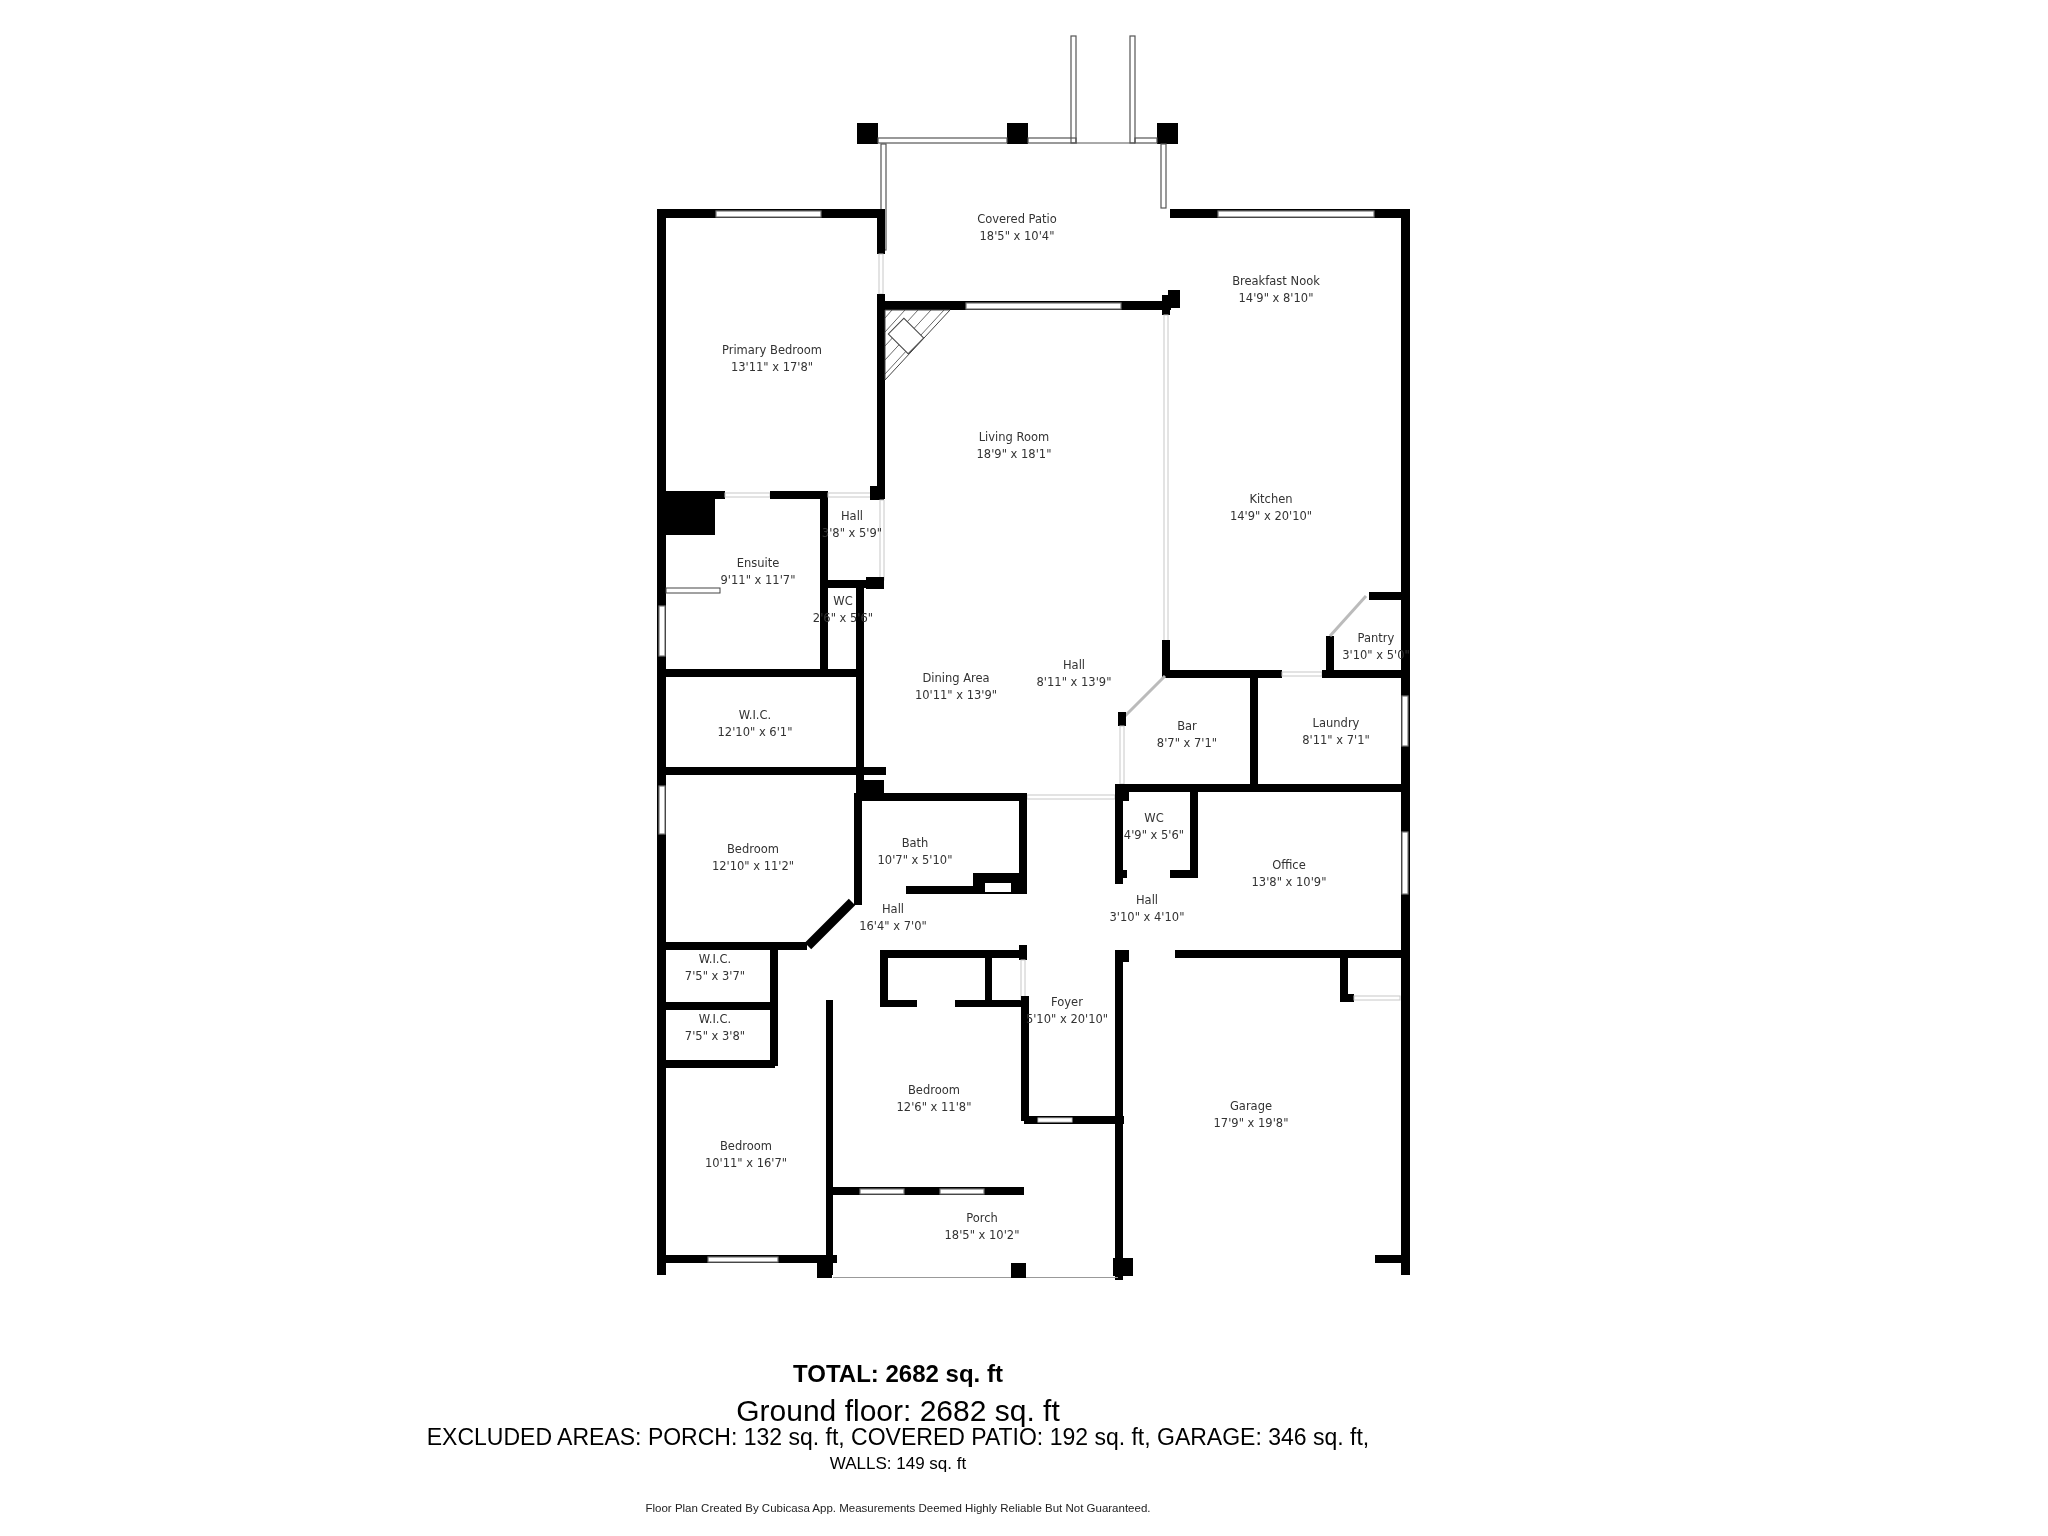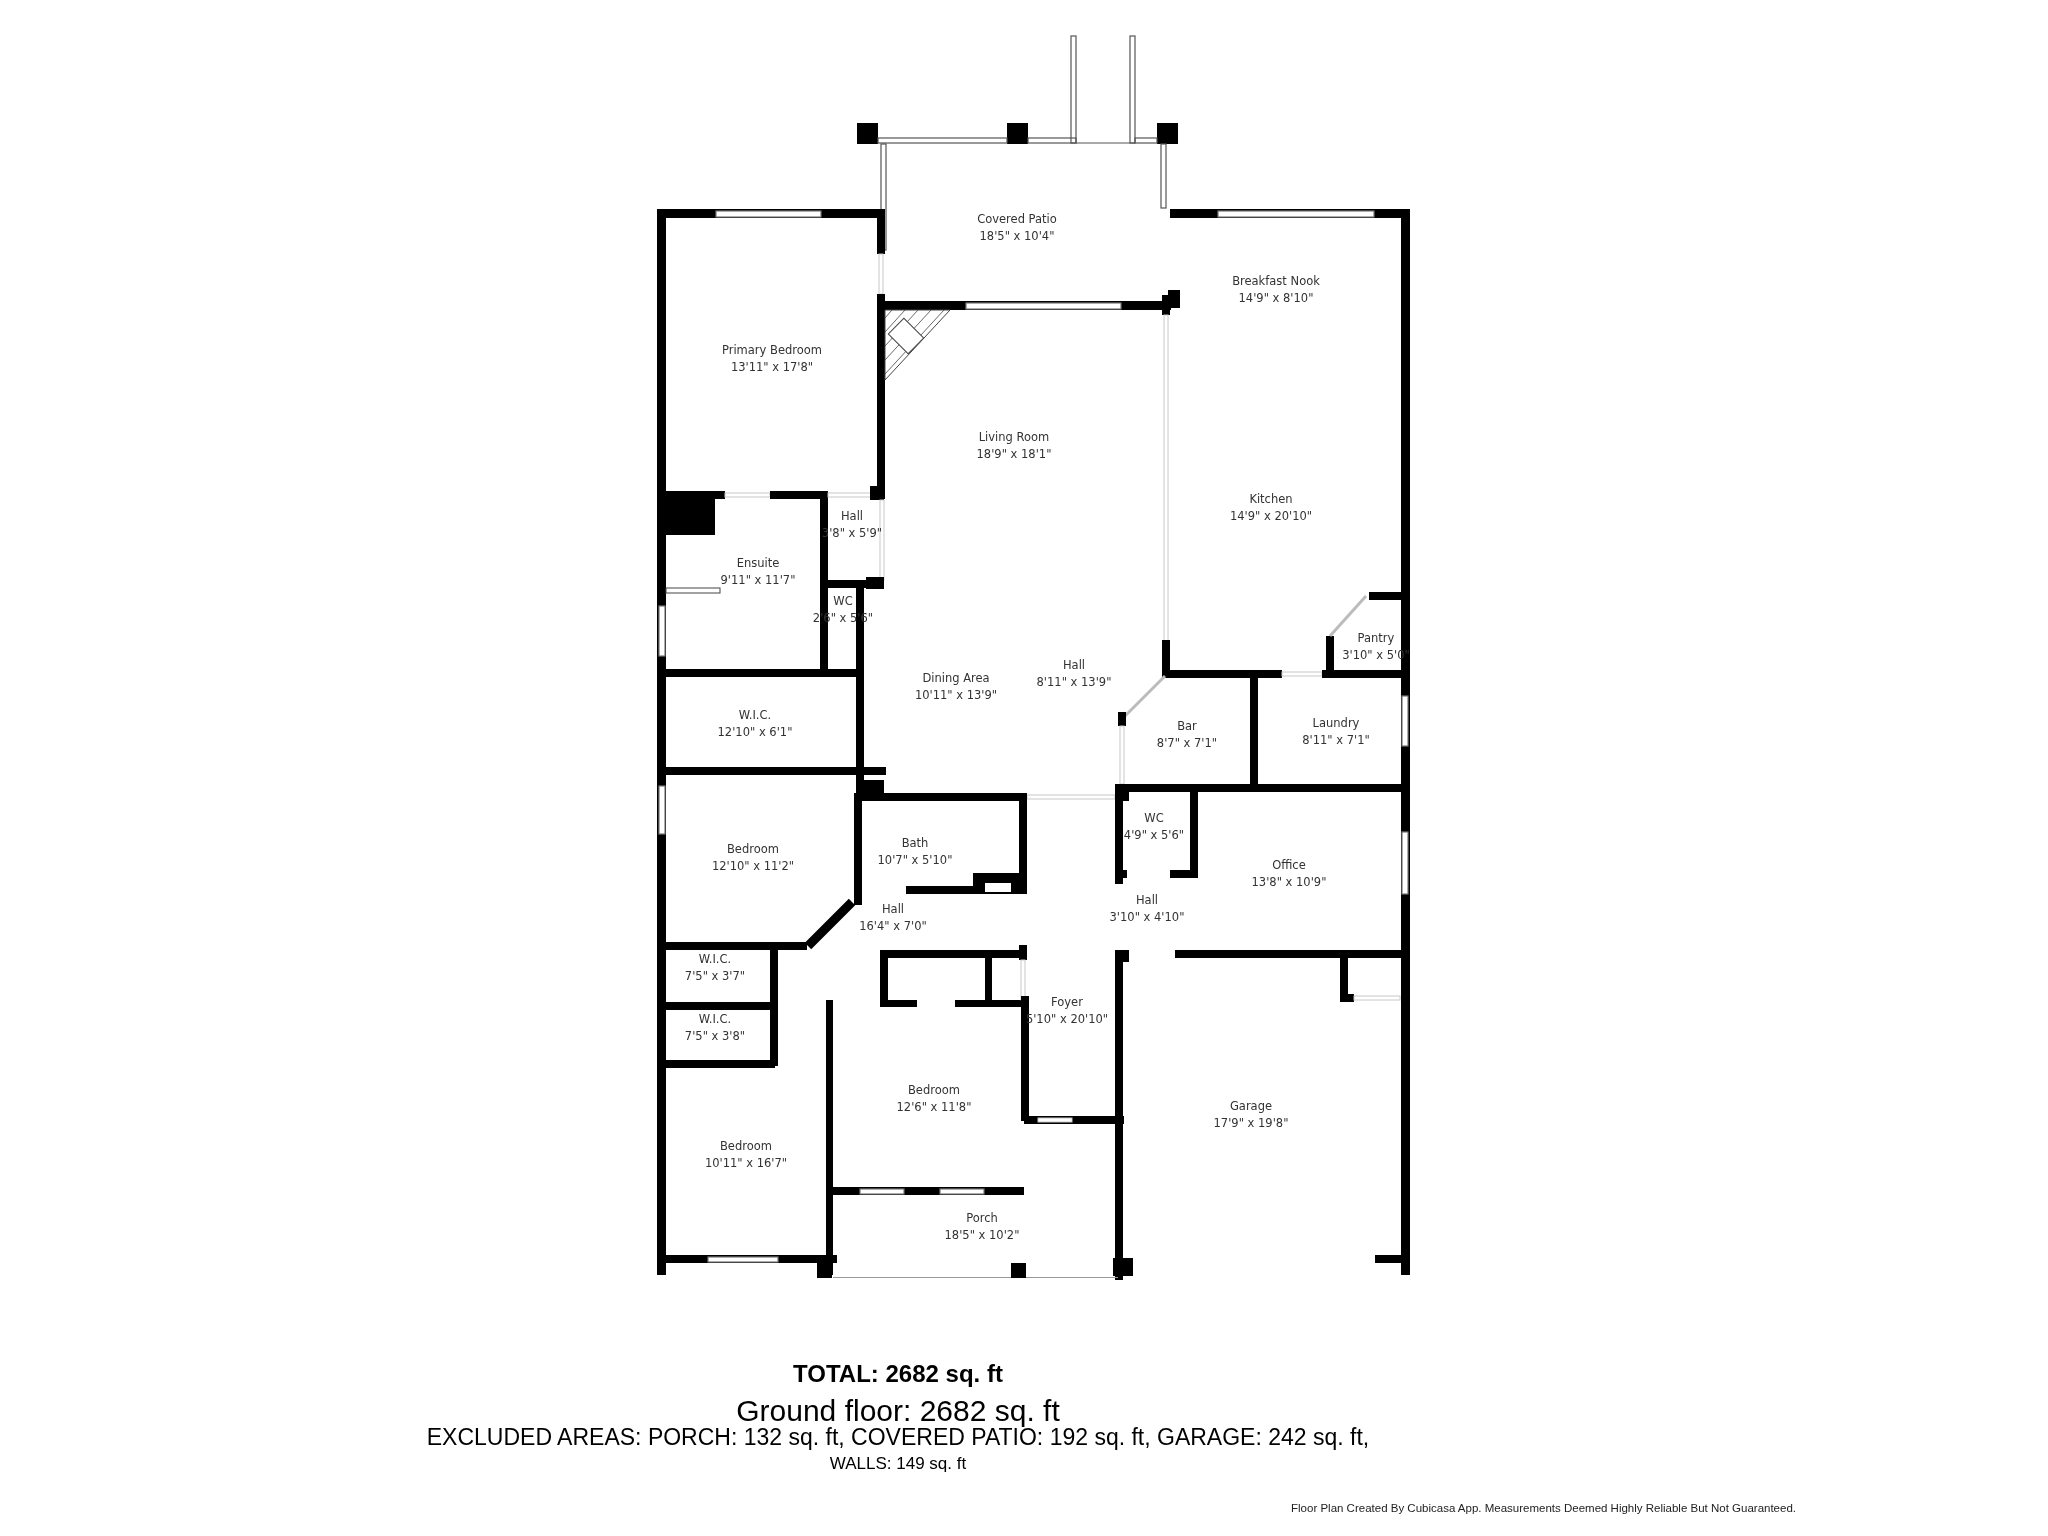--- a/index.html
+++ b/index.html
@@ -8,21 +8,21 @@
   .room-label { font-family: "DejaVu Sans", sans-serif; font-size: 11.5px; fill: #333333; text-anchor: middle; }
   .wall { fill: #000000; }
   .thin { fill: none; stroke: #555555; stroke-width: 1.2; }
   .win { fill: #ffffff; stroke: #777777; stroke-width: 1.2; }
   .open { fill: #ffffff; stroke: #c8c8c8; stroke-width: 1; }
   .summary { position: absolute; left: 0; width: 1796px; text-align: center; color: #000; font-family: "Liberation Sans", sans-serif; }
   .total { top: 1360px; font-size: 24px; font-weight: bold; }
   .ground { top: 1394px; font-size: 30px; }
   .excluded { top: 1424px; font-size: 23px; }
   .walls-line { top: 1454px; font-size: 17px; }
-  .credit { top: 1502px; font-size: 11.5px; color: #222; text-align: right; }
+  .credit { top: 1502px; font-size: 11.5px; color: #222; }
 </style>
 </head>
 <body>
 
 <svg id="plan" viewBox="0 0 2048 1536" xmlns="http://www.w3.org/2000/svg">
   <g>
 
     <rect class="wall" x="857" y="123" width="21" height="21"></rect>
     <rect class="wall" x="1007" y="123" width="21" height="21"></rect>
     <rect class="wall" x="1157" y="123" width="21" height="21"></rect>
@@ -232,15 +232,15 @@
     <text class="room-label" x="746" y="1150">Bedroom</text>
     <text class="room-label" x="746" y="1167">10'11" x 16'7"</text>
 
     <text class="room-label" x="982" y="1222">Porch</text>
     <text class="room-label" x="982" y="1239">18'5" x 10'2"</text>
   </g>
 </svg>
 
 <div class="summary total">TOTAL: 2682 sq. ft</div>
 <div class="summary ground">Ground floor: 2682 sq. ft</div>
-<div class="summary excluded">EXCLUDED AREAS: PORCH: 132 sq. ft, COVERED PATIO: 192 sq. ft, GARAGE: 242 sq. ft,</div>
+<div class="summary excluded">EXCLUDED AREAS: PORCH: 132 sq. ft, COVERED PATIO: 192 sq. ft, GARAGE: 346 sq. ft,</div>
 <div class="summary walls-line">WALLS: 149 sq. ft</div>
 <div class="summary credit">Floor Plan Created By Cubicasa App. Measurements Deemed Highly Reliable But Not Guaranteed.</div>
 
 </body></html>

